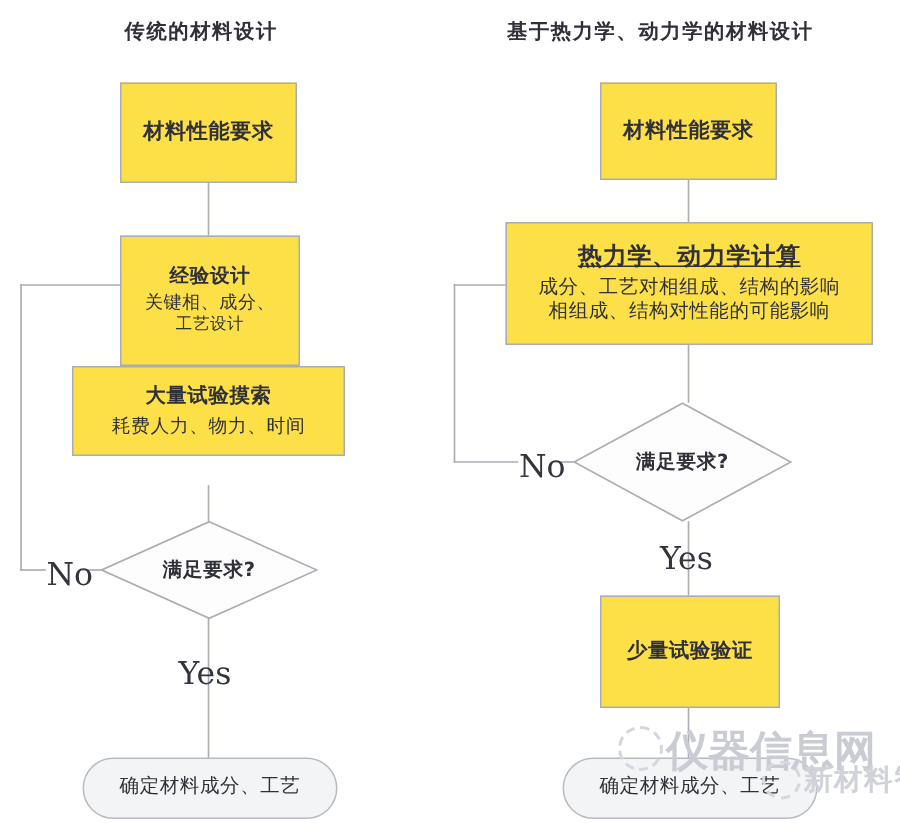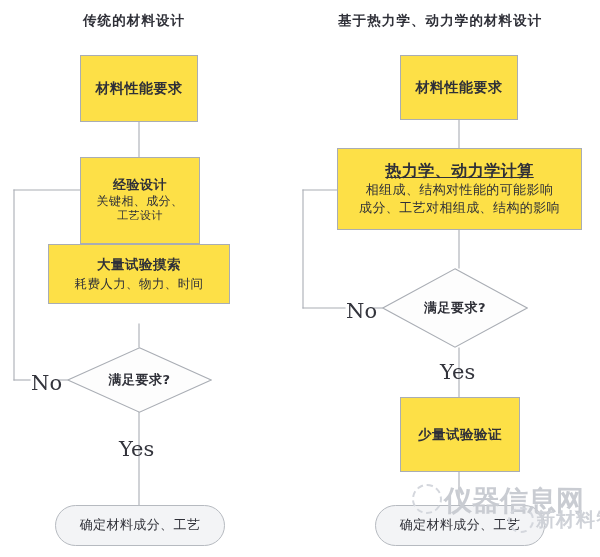--- a/index.html
+++ b/index.html
@@ -180,22 +180,22 @@
   <div class="node terminator" style="left:55px; top:505px; width:170px; height:41px;">
     <div class="sub" style="font-size:13px;">确定材料成分、工艺</div>
   </div>
 
   <div class="node rect" style="left:400px; top:55px; width:118px; height:65px;">
     <div class="head" style="font-size:14px;">材料性能要求</div>
   </div>
 
   <div class="node rect" style="left:337px; top:148px; width:245px; height:82px;">
     <div class="head" style="font-size:16px;text-decoration:underline;">热力学、动力学计算</div>
+    <div class="sub" style="font-size:13px; margin-top:2px;">成分、工艺对相组成、结构的影响</div>
     <div class="sub" style="font-size:13px;">相组成、结构对性能的可能影响</div>
-    <div class="sub" style="font-size:13px; margin-top:2px;">成分、工艺对相组成、结构的影响</div>
   </div>
 
   <div class="diamond-wrap" style="left:382px; top:268px; width:146px; height:80px;">
     <svg width="146" height="80" viewBox="0 0 146 80" xmlns="http://www.w3.org/2000/svg">
       <polygon points="73,0.8 145.2,40 73,79.2 0.8,40" fill="#fdfdfd" stroke="#a9adb4" stroke-width="1.1"></polygon>
     </svg>
     <div class="diamond-label" style="font-size:13px;">满足要求?</div>
   </div>
 
   <div class="edge-label" style="left:346px; top:299px;">No</div>

